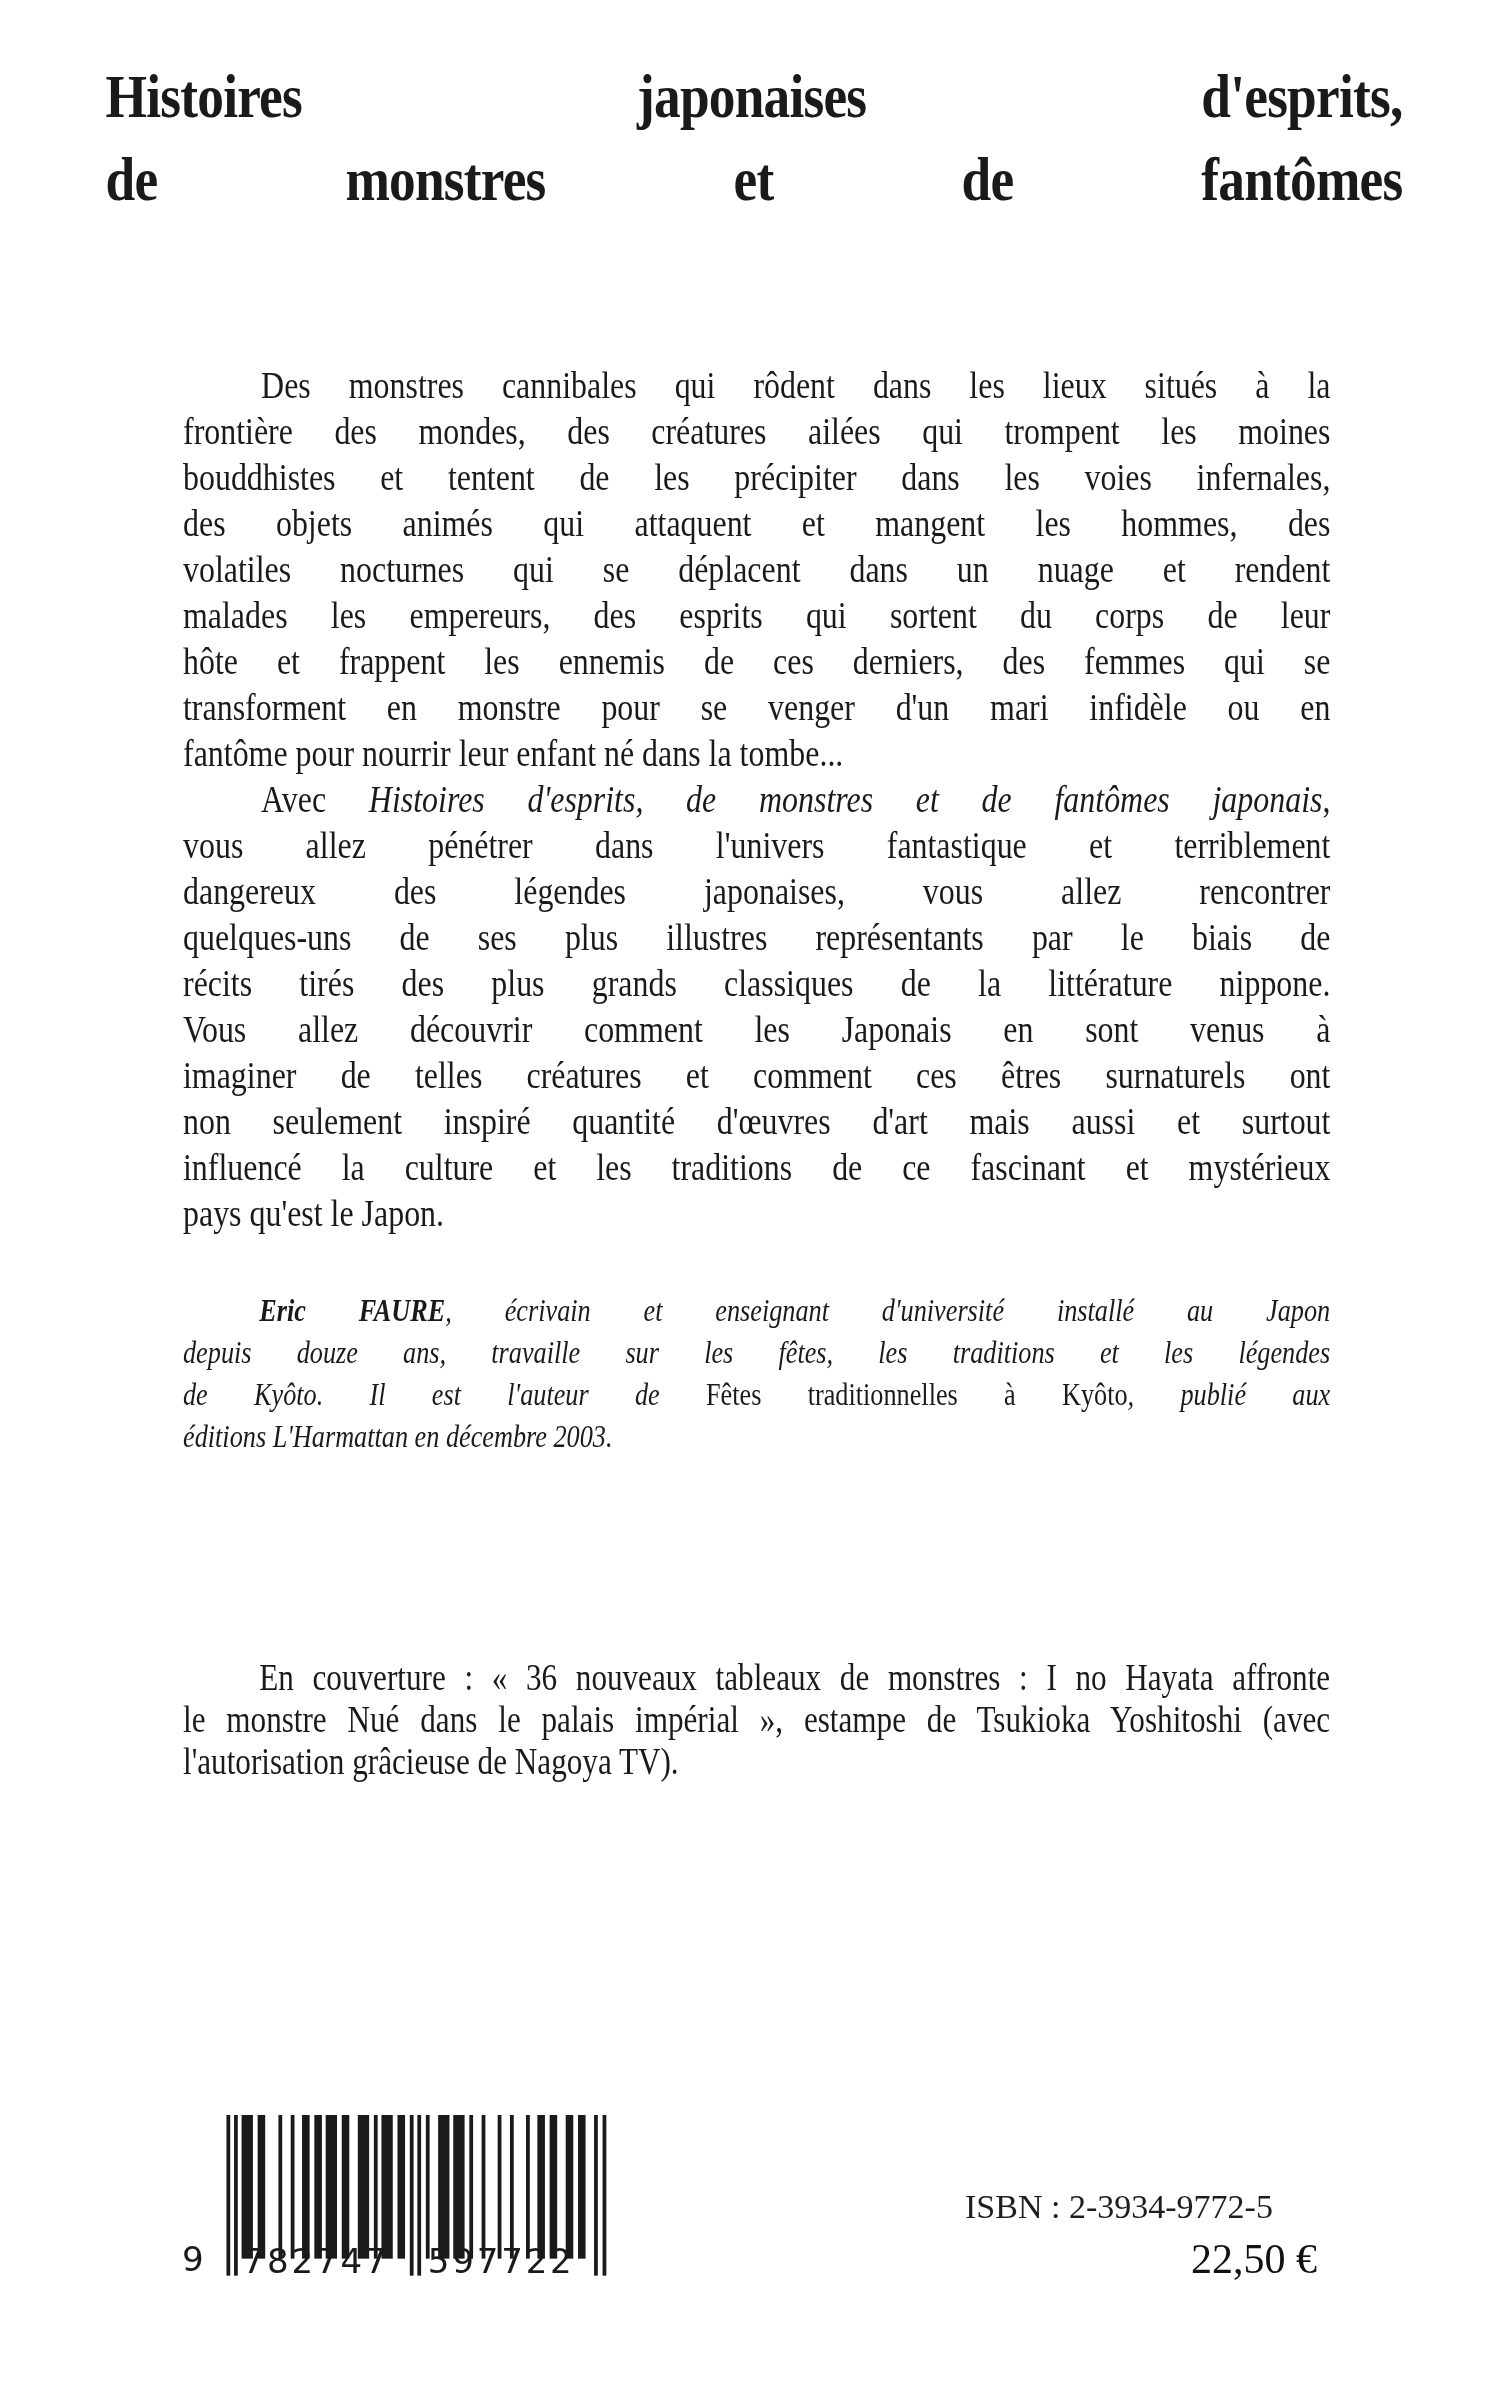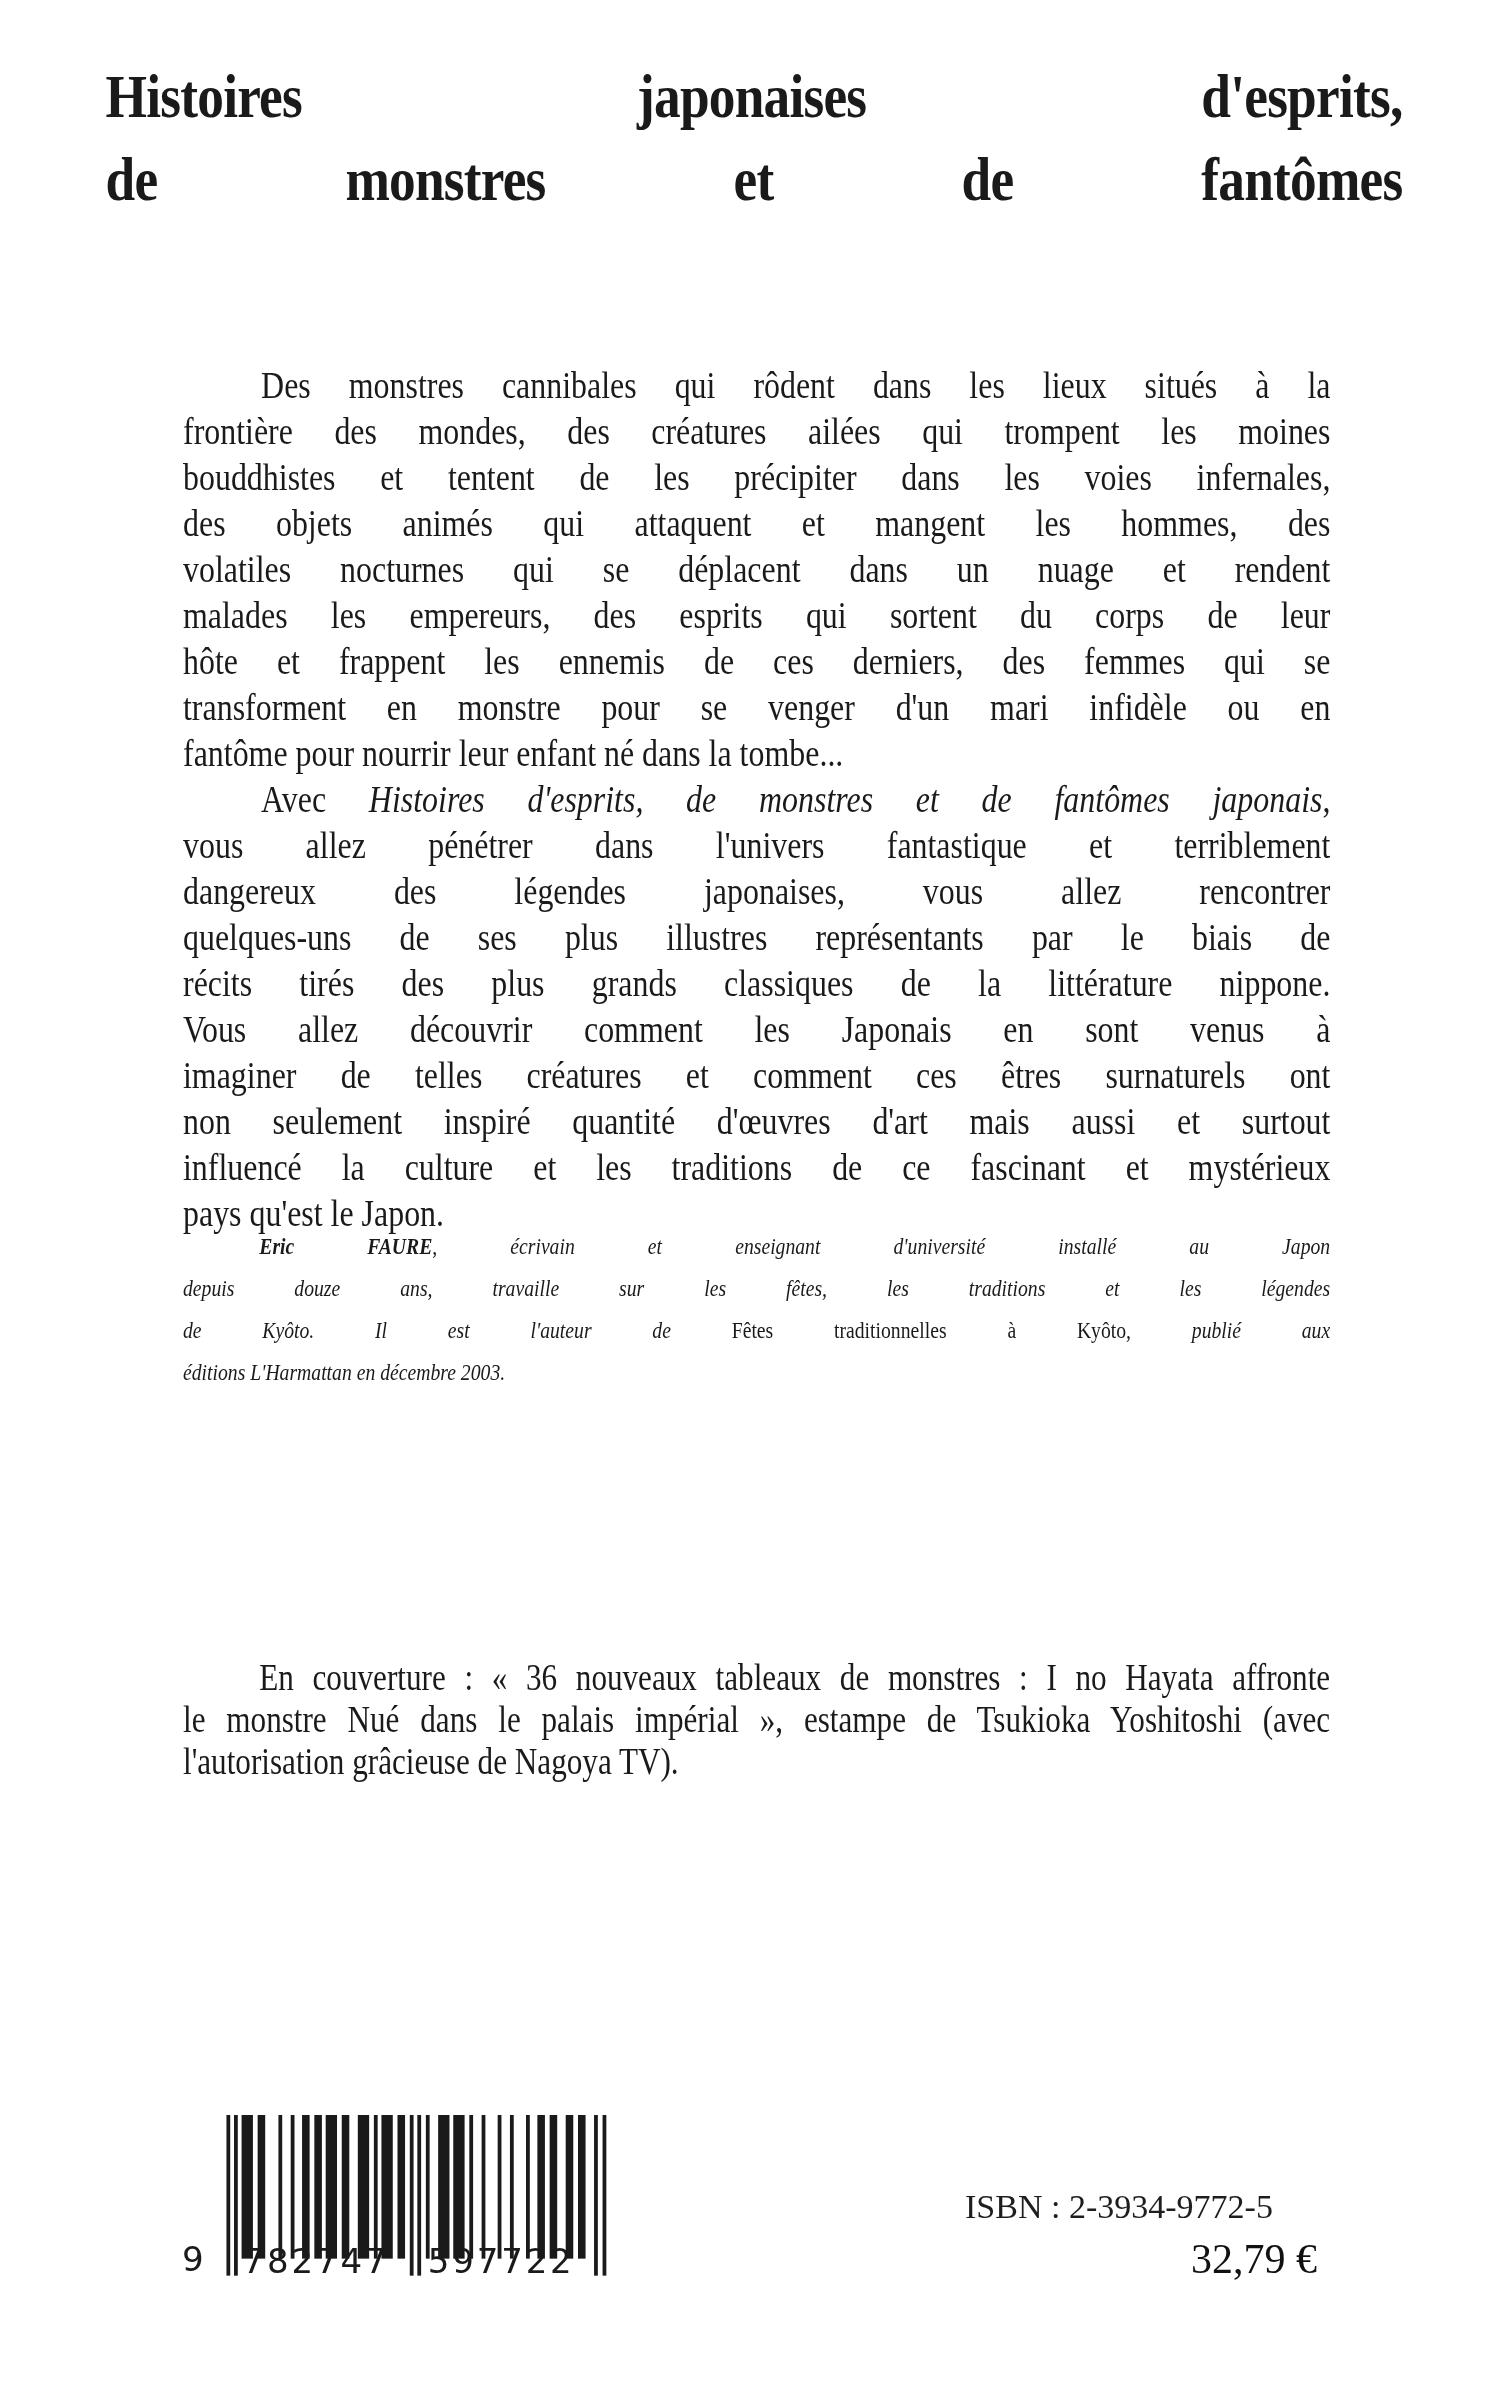--- a/index.html
+++ b/index.html
@@ -56,22 +56,22 @@
     }
     .body-text .line {
       height: 46px;
     }
     .body-inner {
       transform: scaleX(0.84);
       transform-origin: left top;
       width: 1366px;
     }
     .author {
-      top: 1225px;
-      font-size: 24px;
+      top: 1289px;
+      font-size: 32px;
       line-height: 42px;
       font-style: italic;
     }
     .author-inner {
       transform: scaleX(0.82);
       transform-origin: left top;
       width: 1399px;
     }
     .author .name {
       font-weight: bold;
@@ -202,14 +202,14 @@
 
     <rect x="438" y="0" width="4" height="170"></rect>
     <rect x="447" y="0" width="4" height="170"></rect>
   </g>
   <text x="2" y="165" font-family="DejaVu Sans, sans-serif" font-size="36" fill="#1a1a1a">9</text>
   <text x="66" y="167" font-family="DejaVu Sans, sans-serif" font-size="36" letter-spacing="3" fill="#1a1a1a">782747</text>
   <text x="262" y="167" font-family="DejaVu Sans, sans-serif" font-size="36" letter-spacing="3" fill="#1a1a1a">597722</text>
 </svg>
 
 <div class="isbn-text">ISBN : 2-3934-9772-5</div>
-<div class="price">32,79 €</div>
+<div class="price">22,50 €</div>
 
 
 </body></html>

